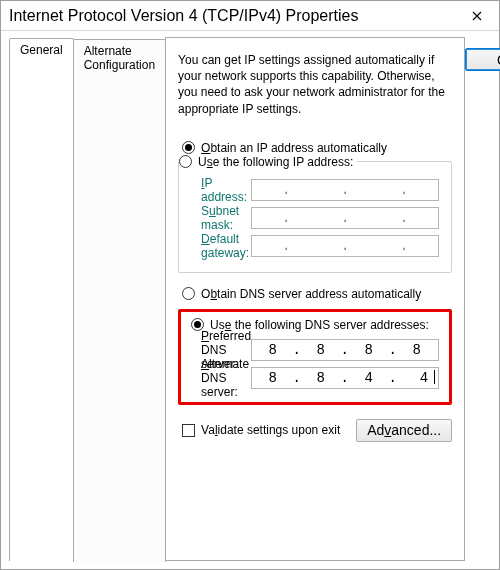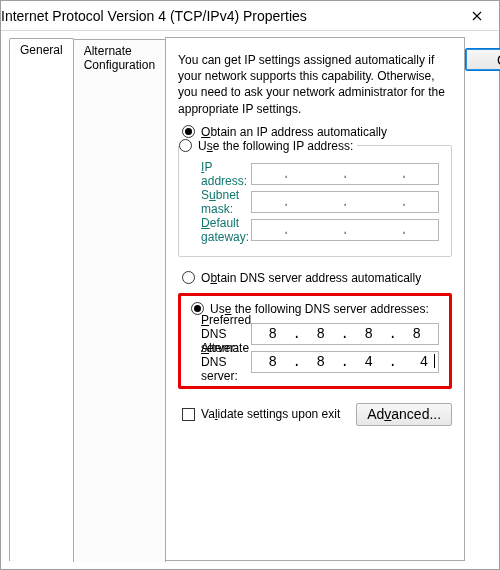--- a/index.html
+++ b/index.html
@@ -8,30 +8,30 @@
     font-family: "Segoe UI", Tahoma, sans-serif;
     font-size: 12px;
     background: #fff;
     color: #000;
     width: 500px;
     height: 570px;
     overflow: hidden;
   }
   .window { width:500px; height:570px; border:1px solid #9e9e9e; display:flex; flex-direction:column; background:#fff;}
   .titlebar { height:30px; display:flex; align-items:center; border-bottom:1px solid #d9d9d9; }
-  .titlebar-text { flex:1; padding-left:0; font-size:14px; }
+  .titlebar-text { flex:1; padding-left:8px; font-size:16px; }
   .titlebar-btn { width:45px; height:30px; display:flex; align-items:center; justify-content:center; }
   .titlebar-btn svg { width:10px; height:10px; }
   .content-outer { flex:1; padding:7px 8px 8px 8px; display:flex; flex-direction:row; }
   .tabs { display:flex; position:relative; z-index:2;}
   .tab { padding:4px 10px 4px 10px; border:1px solid #a9a9a9; border-bottom:none; border-top-left-radius:2px; border-top-right-radius:2px; background:#fff; margin-right:-1px; position:relative; }
   .tab.inactive { background:#fcfcfc; top:1px; }
   .tab.active { background:#fff; top:0; }
   .tab-body { border:1px solid #a9a9a9; flex:1; margin-top:-1px; padding:14px 12px 12px 12px; background:#fff; display:flex; flex-direction:column;}
-  .intro { line-height:1.35; margin-bottom:8px;}
+  .intro { line-height:1.35; margin-bottom:24px;}
   .group { border:1px solid #d0d0d0; border-radius:2px; padding:10px 12px 12px 12px; margin-top:10px; position:relative;}
   .radio-row { display:flex; align-items:flex-start; margin:2px 0 2px 0;}
   .radio-row.leader { margin-top:6px; margin-left:4px;}
   .radio-row.leader.first { margin-top:0;}
   .radio { display:inline-block; width:13px; height:13px; border:1px solid #333; border-radius:50%; margin-right:6px; position:relative; background:#fff;}
   .radio.checked::after { content:""; position:absolute; top:2px; left:2px; width:7px; height:7px; border-radius:50%; background:#000;}
   .u { text-decoration: underline; text-underline-offset: 1px;}
   .disabled { color:#0f766e; }
   .fields { margin-top:4px; }
   .field-row { display:flex; align-items:center; height:28px; }

